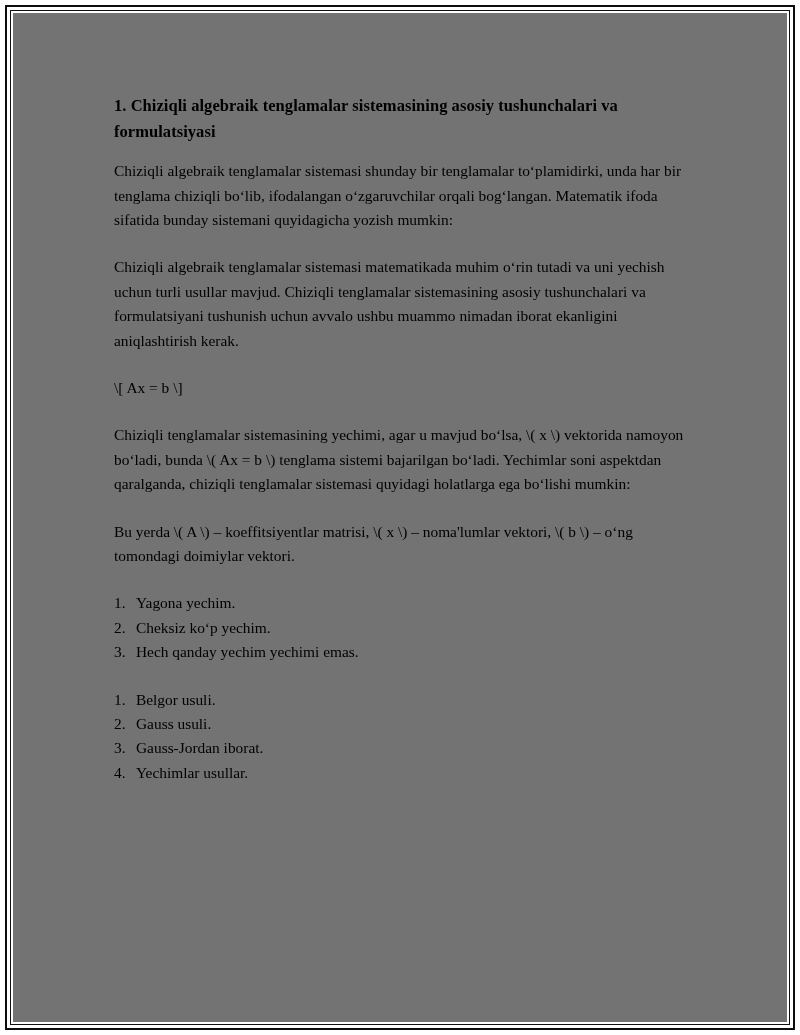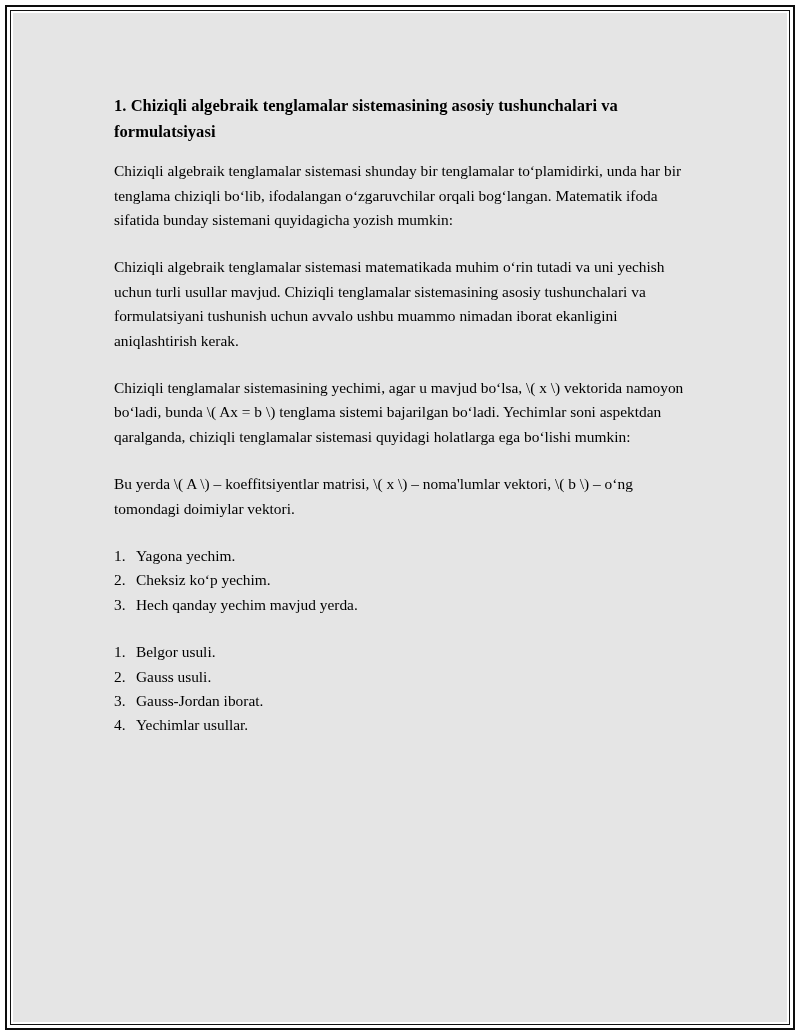--- a/index.html
+++ b/index.html
@@ -33,21 +33,21 @@
     bottom: 3px;
     border: 1px solid #111111;
     background: #ffffff;
   }
   .page-sheet {
     position: absolute;
     left: 2px;
     top: 2px;
     right: 2px;
     bottom: 2px;
-    background: #e5e5e5;
+    background: #737373;
     overflow: hidden;
   }
 
   
   .content {
     position: absolute;
     left: 101px;
     top: 80px;
     width: 581px;
   }
@@ -101,37 +101,38 @@
     <div class="page-sheet">
 
       <div class="content">
 
         <h1 class="doc-heading">1. Chiziqli algebraik tenglamalar sistemasining asosiy tushunchalari va formulatsiyasi</h1>
 
         <p class="para">Chiziqli algebraik tenglamalar sistemasi shunday bir tenglamalar toʻplamidirki, unda har bir tenglama chiziqli boʻlib, ifodalangan oʻzgaruvchilar orqali bogʻlangan. Matematik ifoda sifatida bunday sistemani quyidagicha yozish mumkin:</p>
 
         <p class="para">Chiziqli algebraik tenglamalar sistemasi matematikada muhim oʻrin tutadi va uni yechish uchun turli usullar mavjud. Chiziqli tenglamalar sistemasining asosiy tushunchalari va formulatsiyani tushunish uchun avvalo ushbu muammo nimadan iborat ekanligini aniqlashtirish kerak.</p>
 
+        <p class="formula-line">\[ Ax = b \]</p>
 
         <p class="para">Chiziqli tenglamalar sistemasining yechimi, agar u mavjud boʻlsa, \( x \) vektorida namoyon boʻladi, bunda \( Ax = b \) tenglama sistemi bajarilgan boʻladi. Yechimlar soni aspektdan qaralganda, chiziqli tenglamalar sistemasi quyidagi holatlarga ega boʻlishi mumkin:</p>
 
         <p class="para">Bu yerda \( A \) – koeffitsiyentlar matrisi, \( x \) – noma'lumlar vektori, \( b \) – oʻng tomondagi doimiylar vektori.</p>
 
         <ul class="num-list">
           <li>
             <span class="marker">1.</span>
             <span>Yagona yechim.</span>
           </li>
           <li>
             <span class="marker">2.</span>
             <span>Cheksiz koʻp yechim.</span>
           </li>
           <li>
             <span class="marker">3.</span>
-            <span>Hech qanday yechim mavjud yerda.</span>
+            <span>Hech qanday yechim yechimi emas.</span>
           </li>
         </ul>
 
 
         <ul class="num-list">
           <li>
             <span class="marker">1.</span>
             <span>Belgor usuli.</span>
           </li>
           <li>

